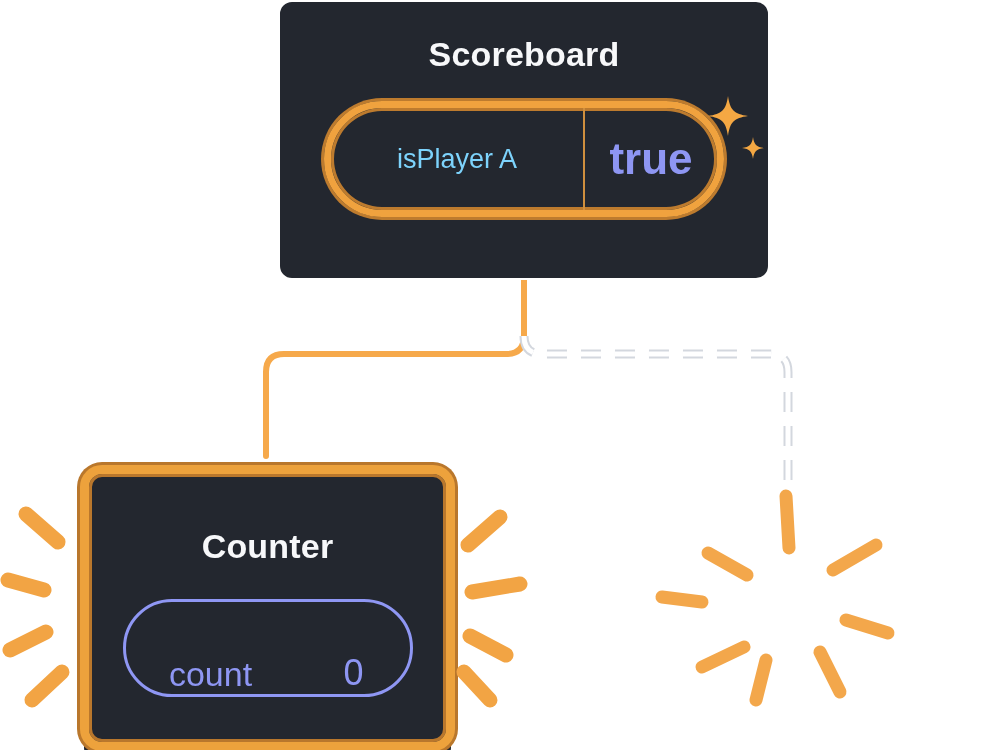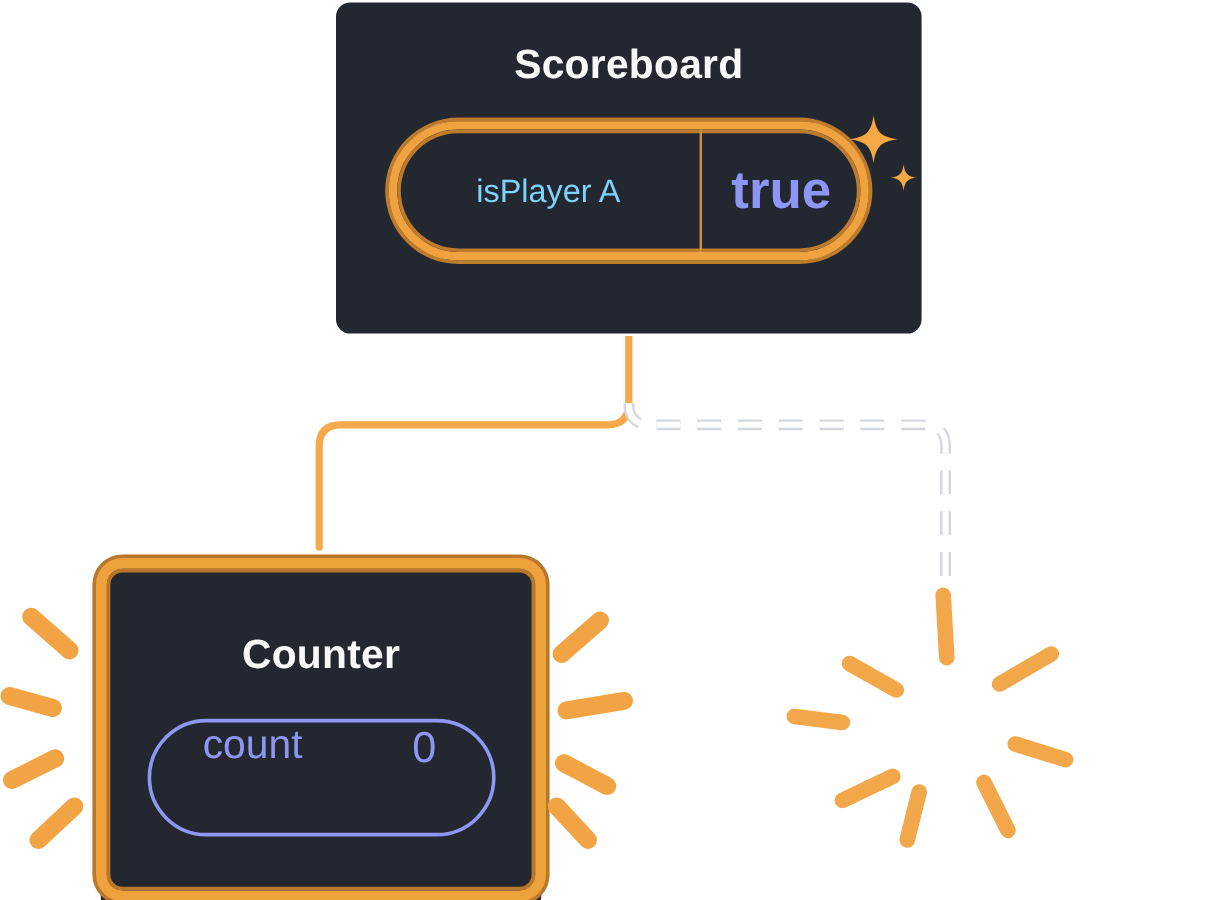--- a/index.html
+++ b/index.html
@@ -95,21 +95,21 @@
     margin-top: 13px;
   }
   .counter .pill {
     margin-top: 32px;
     width: 290px;
     height: 98px;
     box-sizing: border-box;
     border: 3px solid #8f97f4;
     border-radius: 60px;
     display: flex;
-    align-items: flex-start;
+    align-items: flex-end;
     overflow: hidden;
   }
   .counter .pill-key {
     width: 170px;
     display: flex;
     align-items: center;
     justify-content: center;
     font-size: 34px;
     color: #8e96f3;
   }

